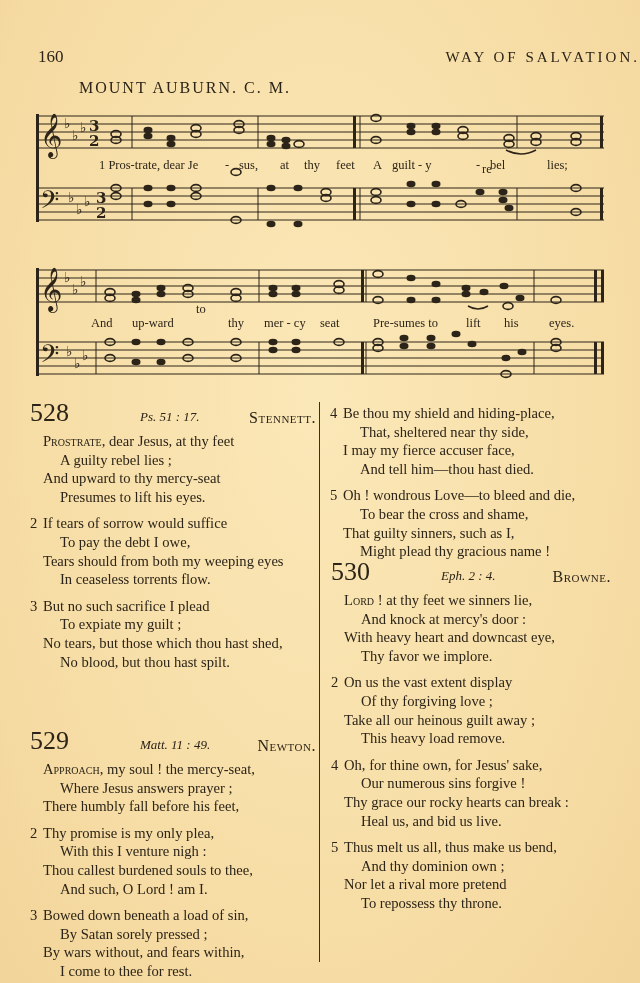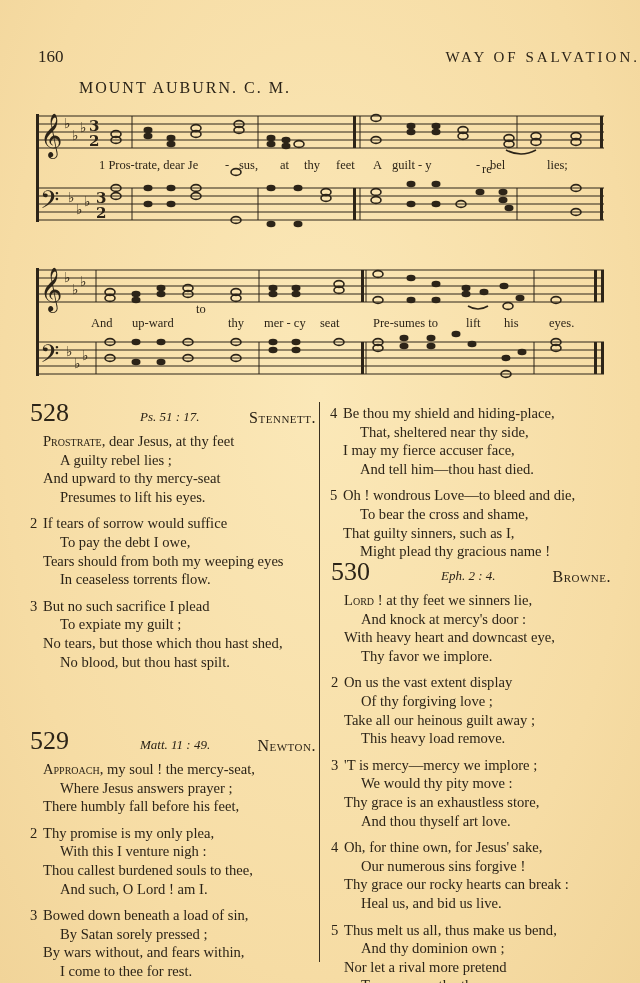--- a/index.html
+++ b/index.html
@@ -357,26 +357,20 @@
     <div class="line l3">With heavy heart and downcast eye,</div>
     <div class="line l4">Thy favor we implore.</div>
   </div>
   <div class="stanza">
     <div class="line l1"><span class="vn">2</span><span>On us the vast extent display</span></div>
     <div class="line l2">Of thy forgiving love ;</div>
     <div class="line l3">Take all our heinous guilt away ;</div>
     <div class="line l4">This heavy load remove.</div>
   </div>
   <div class="stanza">
-    <div class="line l1"><span class="vn">3</span><span>'T is mercy—mercy we implore ;</span></div>
-    <div class="line l2">We would thy pity move :</div>
-    <div class="line l3">Thy grace is an exhaustless store,</div>
-    <div class="line l4">And thou thyself art love.</div>
-  </div>
-  <div class="stanza">
     <div class="line l1"><span class="vn">4</span><span>Oh, for thine own, for Jesus' sake,</span></div>
     <div class="line l2">Our numerous sins forgive !</div>
     <div class="line l3">Thy grace our rocky hearts can break :</div>
     <div class="line l4">Heal us, and bid us live.</div>
   </div>
   <div class="stanza">
     <div class="line l1"><span class="vn">5</span><span>Thus melt us all, thus make us bend,</span></div>
     <div class="line l2">And thy dominion own ;</div>
     <div class="line l3">Nor let a rival more pretend</div>
     <div class="line l4">To repossess thy throne.</div>

